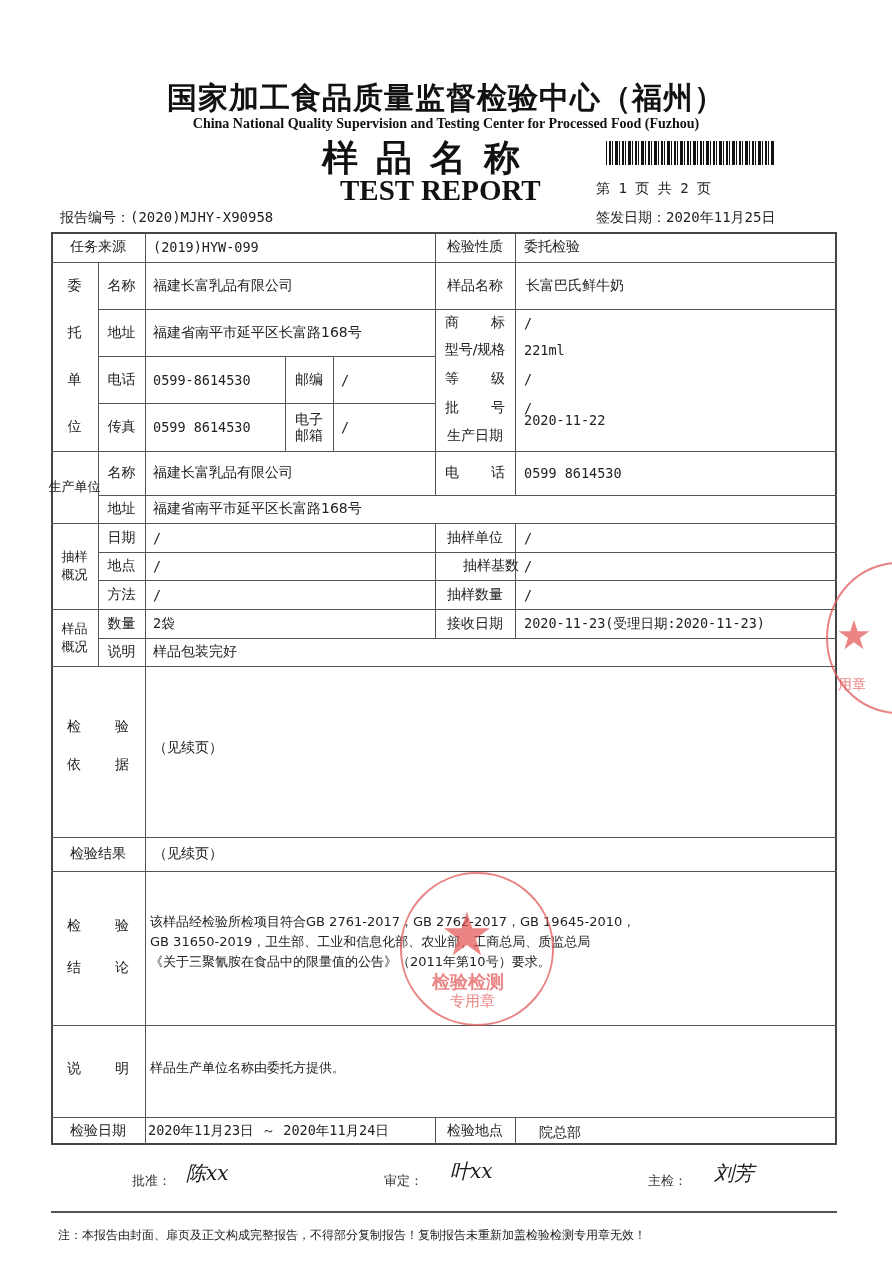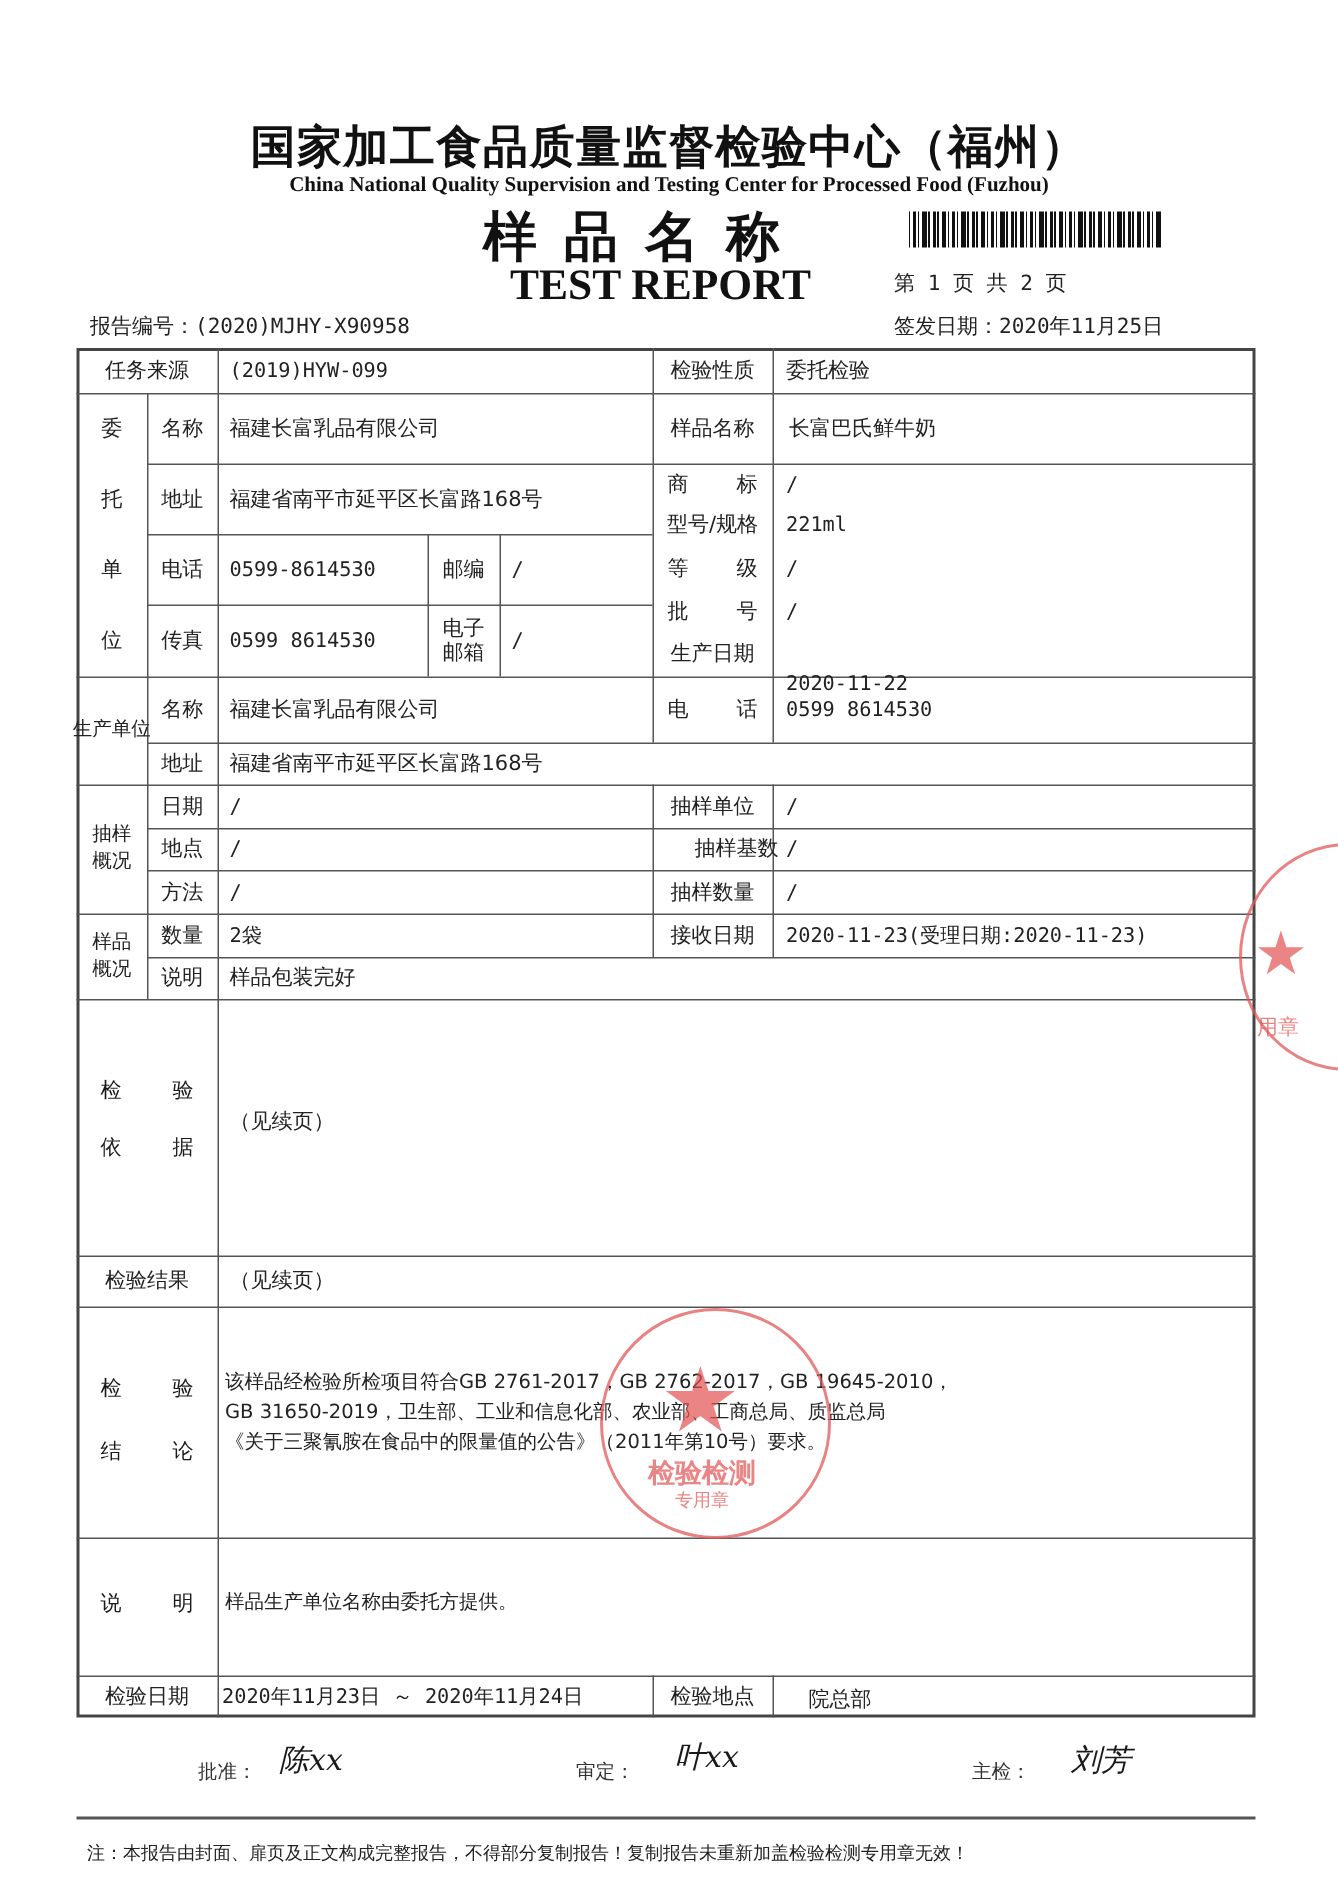--- a/index.html
+++ b/index.html
@@ -117,21 +117,21 @@
   <span>等</span>
   <span>级</span>
 </div>
 <div class="cell val" style="left:524px;top:366px;height:25px;">/</div>
 <div class="cell spread" style="left:435px;top:395px;width:80px;height:25px;">
   <span>批</span>
   <span>号</span>
 </div>
 <div class="cell val" style="left:524px;top:395px;height:25px;">/</div>
 <div class="cell lbl" style="left:435px;top:423px;width:80px;height:26px;">生产日期</div>
-<div class="cell val" style="left:524px;top:443px;height:26px;">2020-11-22</div>
+<div class="cell val" style="left:524px;top:407px;height:26px;">2020-11-22</div>
 
 <div class="cell lbl" style="left:51px;top:451px;width:47px;height:72px;flex-direction:row;line-height:18px;font-size:13px;">
   <span>生产</span>
   <span>单位</span>
 </div>
 <div class="cell lbl" style="left:98px;top:451px;width:47px;height:44px;">名称</div>
 <div class="cell" style="left:153px;top:451px;height:44px;">福建长富乳品有限公司</div>
 <div class="cell spread" style="left:435px;top:451px;width:80px;height:44px;">
   <span>电</span>
   <span>话</span>
@@ -198,21 +198,21 @@
 <div class="cell" style="left:150px;top:1058px;height:20px;font-size:13px;">样品生产单位名称由委托方提供。</div>
 
 <div class="cell lbl" style="left:51px;top:1117px;width:94px;height:28px;">检验日期</div>
 <div class="cell val" style="left:148px;top:1117px;height:28px;">2020年11月23日 ～ 2020年11月24日</div>
 <div class="cell lbl" style="left:435px;top:1117px;width:80px;height:28px;">检验地点</div>
 <div class="cell" style="left:539px;top:1117px;height:32px;">院总部</div>
 
 <div class="stamp" style="left:400px;top:872px;width:150px;height:150px;">
   <div class="abs" style="left:38px;top:30px;font-size:60px;line-height:60px;">★</div>
   <div class="abs" style="left:30px;top:96px;font-size:18px;font-weight:bold;">检验检测</div>
-  <div class="abs" style="left:48px;top:118px;font-size:12px;text-align:right;">专用章</div>
+  <div class="abs" style="left:48px;top:118px;font-size:15px;text-align:right;">专用章</div>
 </div>
 <div class="stamp" style="left:826px;top:562px;width:140px;height:148px;">
   <div class="abs" style="left:8px;top:48px;font-size:40px;">★</div>
   <div class="abs" style="left:10px;top:112px;font-size:14px;">用章</div>
 </div>
 
 <div class="sig-lbl" style="left:132px;top:1172px;">批准：</div>
 <div class="sig" style="left:186px;top:1160px;">陈xx</div>
 <div class="sig-lbl" style="left:384px;top:1172px;">审定：</div>
 <div class="sig" style="left:450px;top:1158px;">叶xx</div>

